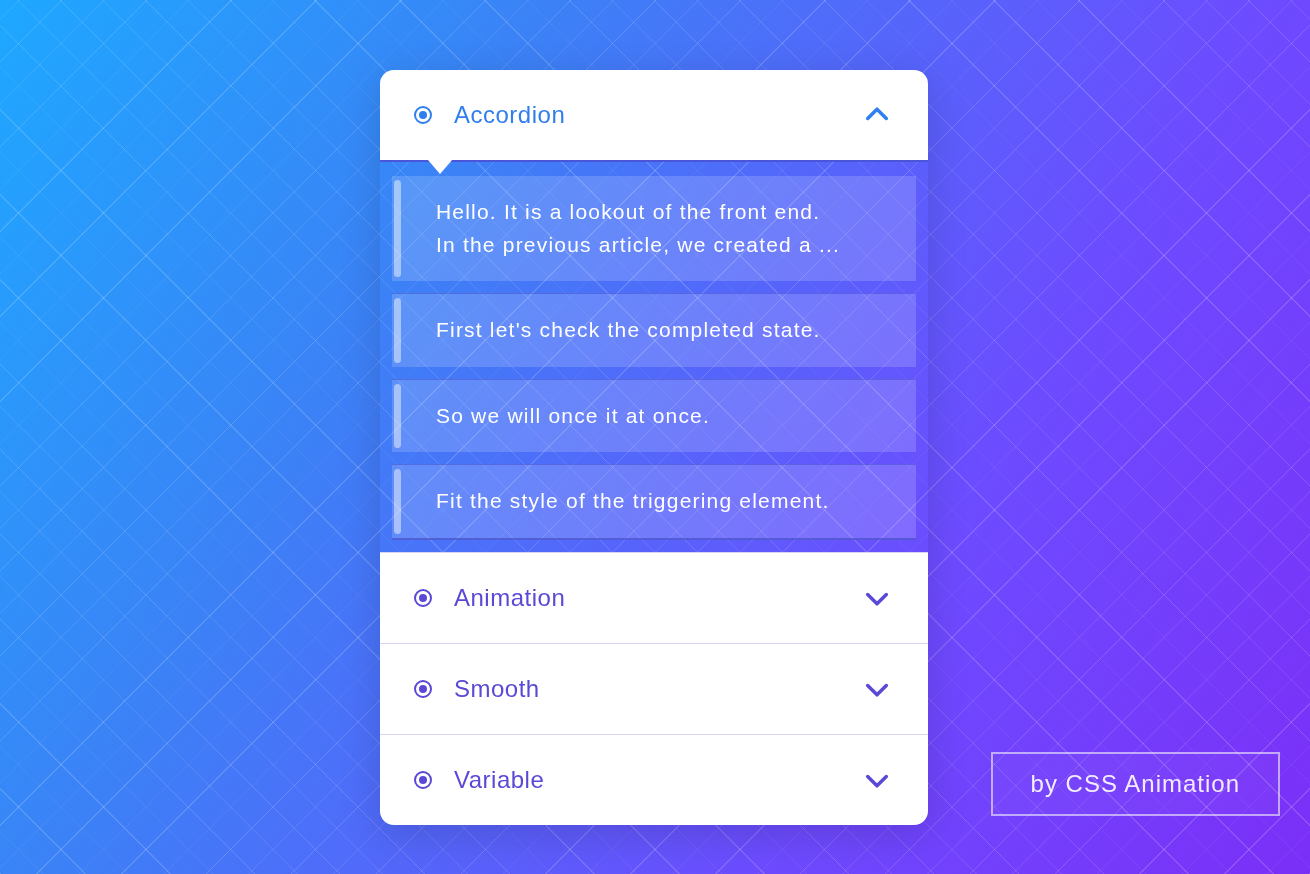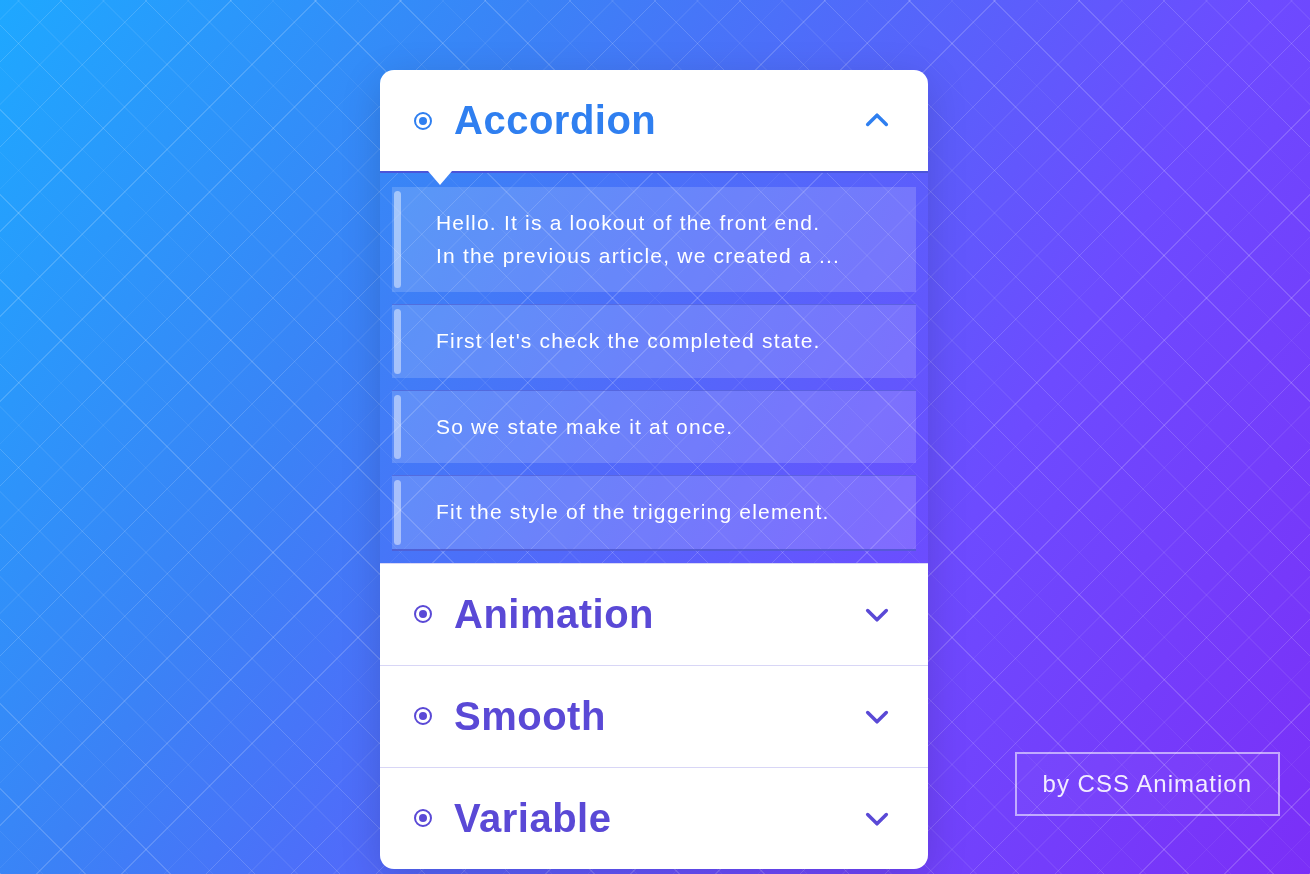--- a/index.html
+++ b/index.html
@@ -58,22 +58,22 @@
     flex: 0 0 auto;
   }
   .section-header .bullet::after {
     content: "";
     width: 8px; height: 8px;
     background: currentColor;
     border-radius: 50%;
   }
   .section-header .title {
     flex: 1 1 auto;
-    font-size: 40px;
-    font-weight: 700;
+    font-size: 24px;
+    font-weight: 400;
     letter-spacing: 0.5px;
   }
   .section.open .section-header { color: #2f7ff0; }
   .section:not(.open) .section-header { color: #5a49d6; }
 
   .chevron {
     width: 34px; height: 34px;
     display: inline-flex;
     align-items: center; justify-content: center;
     flex: 0 0 auto;
@@ -124,21 +124,21 @@
     bottom: 4px;
     width: 7px;
     border-radius: 4px;
     background: rgba(255,255,255,0.45);
   }
 
   .credit {
     position: absolute;
     right: 30px;
     bottom: 58px;
-    padding: 16px 26px;
+    padding: 16px 38px;
     border: 2px solid rgba(255,255,255,0.55);
     color: rgba(255,255,255,0.9);
     font-size: 24px;
     letter-spacing: 1px;
     background: rgba(255,255,255,0.03);
   }
 </style>
 </head>
 <body>
 
@@ -152,21 +152,21 @@
       <span class="title">Accordion</span>
       <span class="chevron">
         <svg viewBox="0 0 24 24">
             <path d="M4 15 L12 7 L20 15"></path>
           </svg>
       </span>
     </div>
     <div class="panel">
       <div class="panel-item">Hello. It is a lookout of the front end.<br>In the previous article, we created a ...</div>
       <div class="panel-item">First let's check the completed state.</div>
-      <div class="panel-item">So we state make it at once.</div>
+      <div class="panel-item">So we will once it at once.</div>
       <div class="panel-item">Fit the style of the triggering element.</div>
     </div>
   </div>
 
   <div class="section">
     <div class="section-header">
       <span class="bullet"></span>
       <span class="title">Animation</span>
       <span class="chevron">
         <svg viewBox="0 0 24 24">

